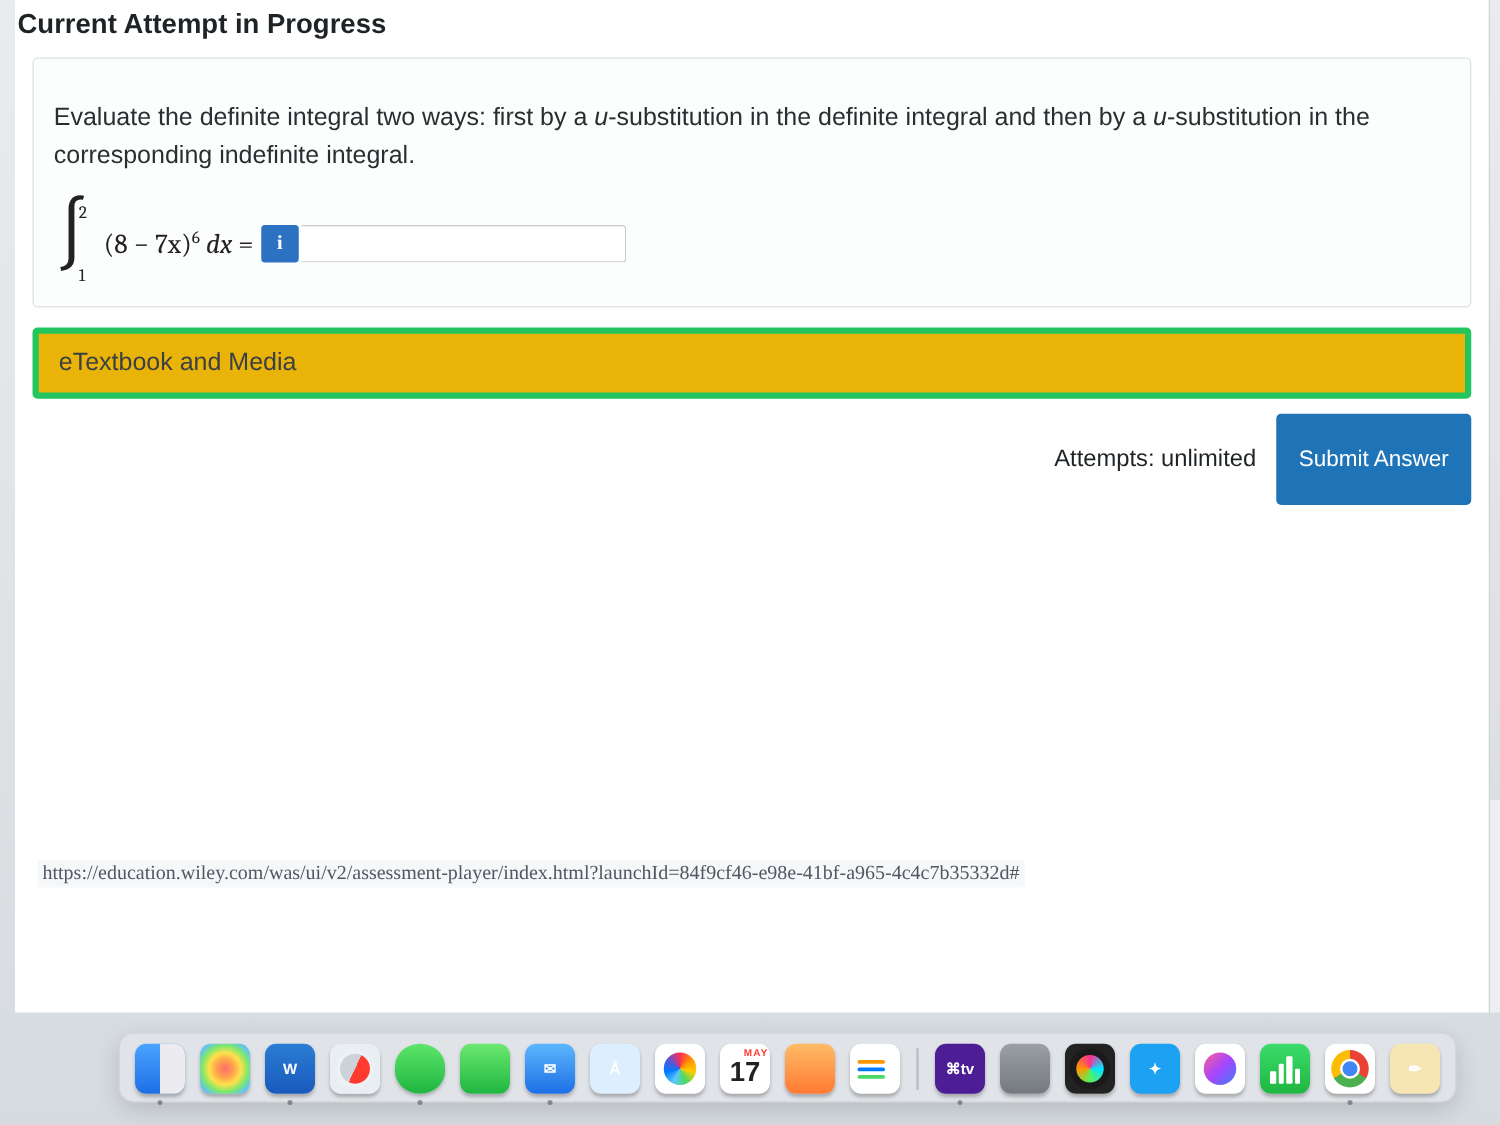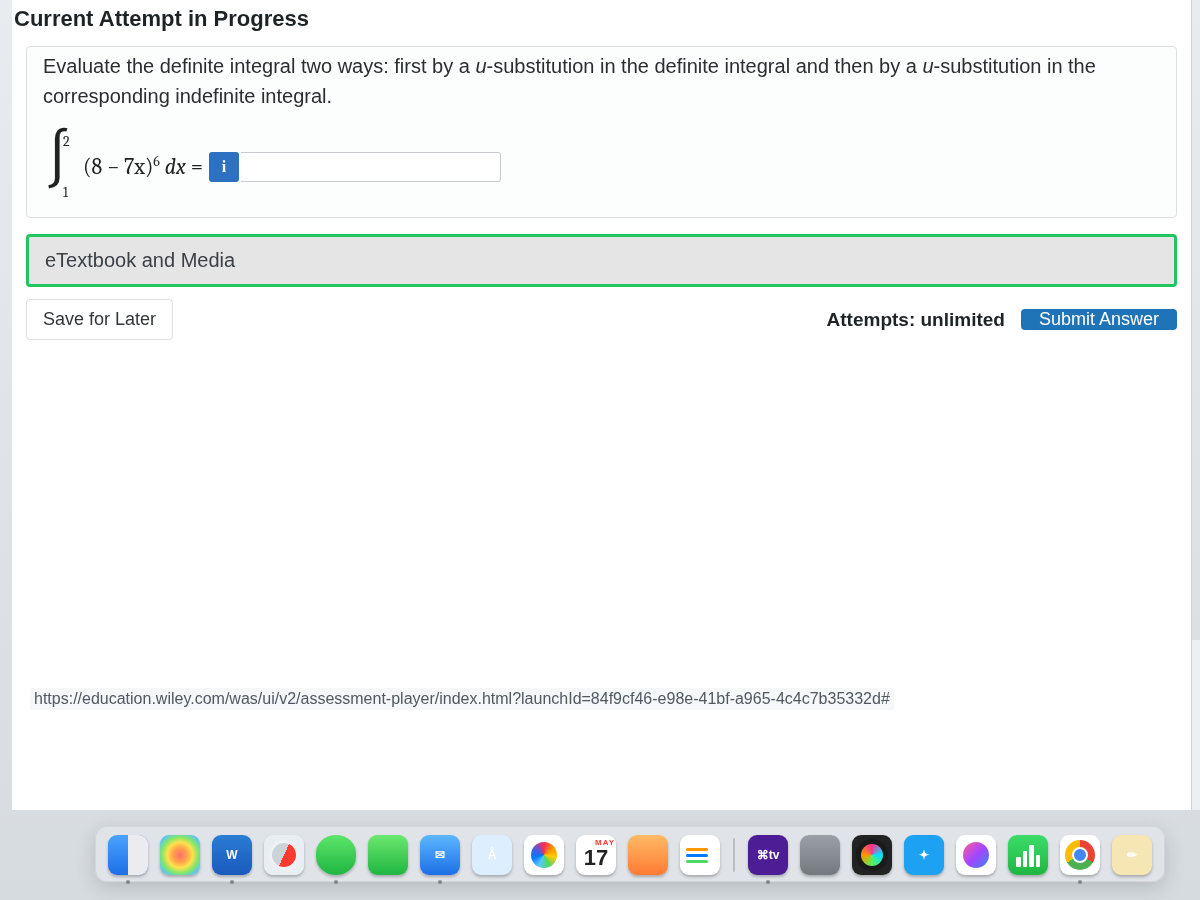--- a/index.html
+++ b/index.html
@@ -15,21 +15,21 @@
       border-right: 1px solid #cfd2d6;
       margin-left: 12px;
     }
     .heading {
       font-size: 22px; font-weight: 600;
       color: #1e2326;
       padding: 6px 2px 14px;
     }
     .question-box {
       margin: 0 14px 16px;
-      padding: 4px 16px 14px;
+      padding: 32px 16px 14px;
       border: 1px solid #dcdfe3; border-radius: 4px;
       background: #fcfdfd;
     }
     .prompt {
       font-size: 20px; color: #2a2e31; line-height: 1.5;
       margin-bottom: 30px;
     }
     .em { font-style: italic; }
     .math-row {
       display: flex; align-items: center; gap: 6px;
@@ -52,44 +52,44 @@
     }
     .answer-input {
       height: 30px; width: 260px; border: 1px solid #c7cbd0; border-radius: 3px;
       padding: 2px 8px; font-size: 18px; 
       border-left: none; border-top-left-radius: 0; border-bottom-left-radius: 0;
       margin-left: -4px;
     }
     .link-row {
       margin: 0 14px 12px;
       padding: 12px 16px;
-      border: 3px solid #22c55e; border-radius: 4px;
-      background: #e5e5e5;
+      border: 5px solid #22c55e; border-radius: 4px;
+      background: #eab308;
     }
     .link-row a {
       color: #3a4046; font-size: 20px; text-decoration: none;
     }
     .action-bar {
       margin: 0 14px;
       display: flex; align-items: center; gap: 16px;
     }
     .save-btn {
       padding: 9px 16px; font-size: 18px; color: #323639;
       background: #fff; border: 1px solid #dcdfe3; border-radius: 4px; cursor: pointer;
     }
     .spacer { flex: 1; }
-    .attempts { font-size: 19px; font-weight: 700; color: #1e2326; text-align: center; }
+    .attempts { font-size: 19px; font-weight: 400; color: #1e2326; text-align: center; }
     .submit-btn {
-      padding: 0 18px; font-size: 18px; color: #fff; cursor: pointer;
+      padding: 26px 18px; font-size: 18px; color: #fff; cursor: pointer;
       background: #1f73b7; border: none; border-radius: 4px;
     }
     .hover-url {
       position: absolute; left: 18px; bottom: 100px;
       font-size: 16px; color: #515863;
-      background: rgba(244,246,247,.9); padding: 2px 4px; border-radius: 2px;
+      background: rgba(244,246,247,.9); padding: 2px 4px; border-radius: 2px; font-family: Liberation Serif, serif;
     }
     
     .dock {
       position: absolute; left: 95px; bottom: 18px; height: 56px;
       display: flex; align-items: flex-end; gap: 8px;
       padding: 4px 10px;
       background: rgba(230,232,236,.6);
       border: 1px solid rgba(200,200,200,.5);
       border-radius: 12px;
       box-shadow: 0 6px 20px rgba(0,0,0,.15);
@@ -170,21 +170,20 @@
       <button class="info-btn">i</button>
       <input class="answer-input" type="text" value="" style="">
     </div>
   </div>
 
   <div class="link-row">
     <a href="#">eTextbook and Media</a>
   </div>
 
   <div class="action-bar">
-    <button class="save-btn">Save for Later</button>
     <div class="spacer"></div>
     <span class="attempts">Attempts: unlimited</span>
     <button class="submit-btn">Submit Answer</button>
   </div>
 
   <div class="hover-url">https://education.wiley.com/was/ui/v2/assessment-player/index.html?launchId=84f9cf46-e98e-41bf-a965-4c4c7b35332d#</div>
 </div>
 <div class="right-slice"></div>
 
 <div class="dock">

